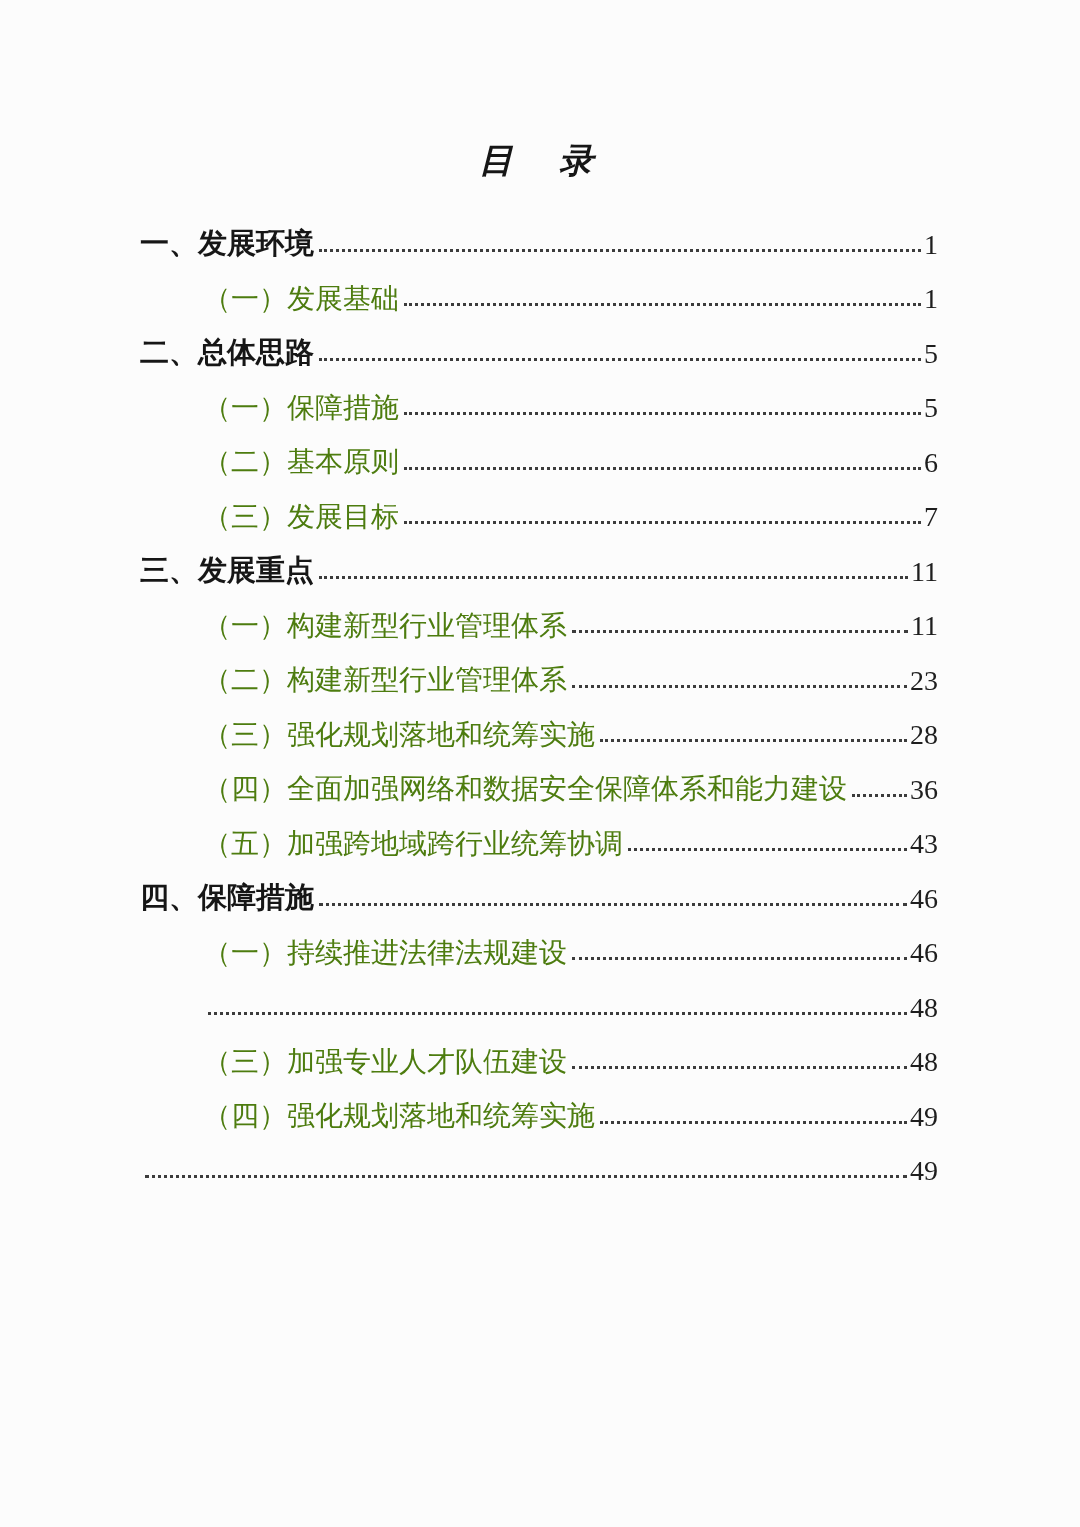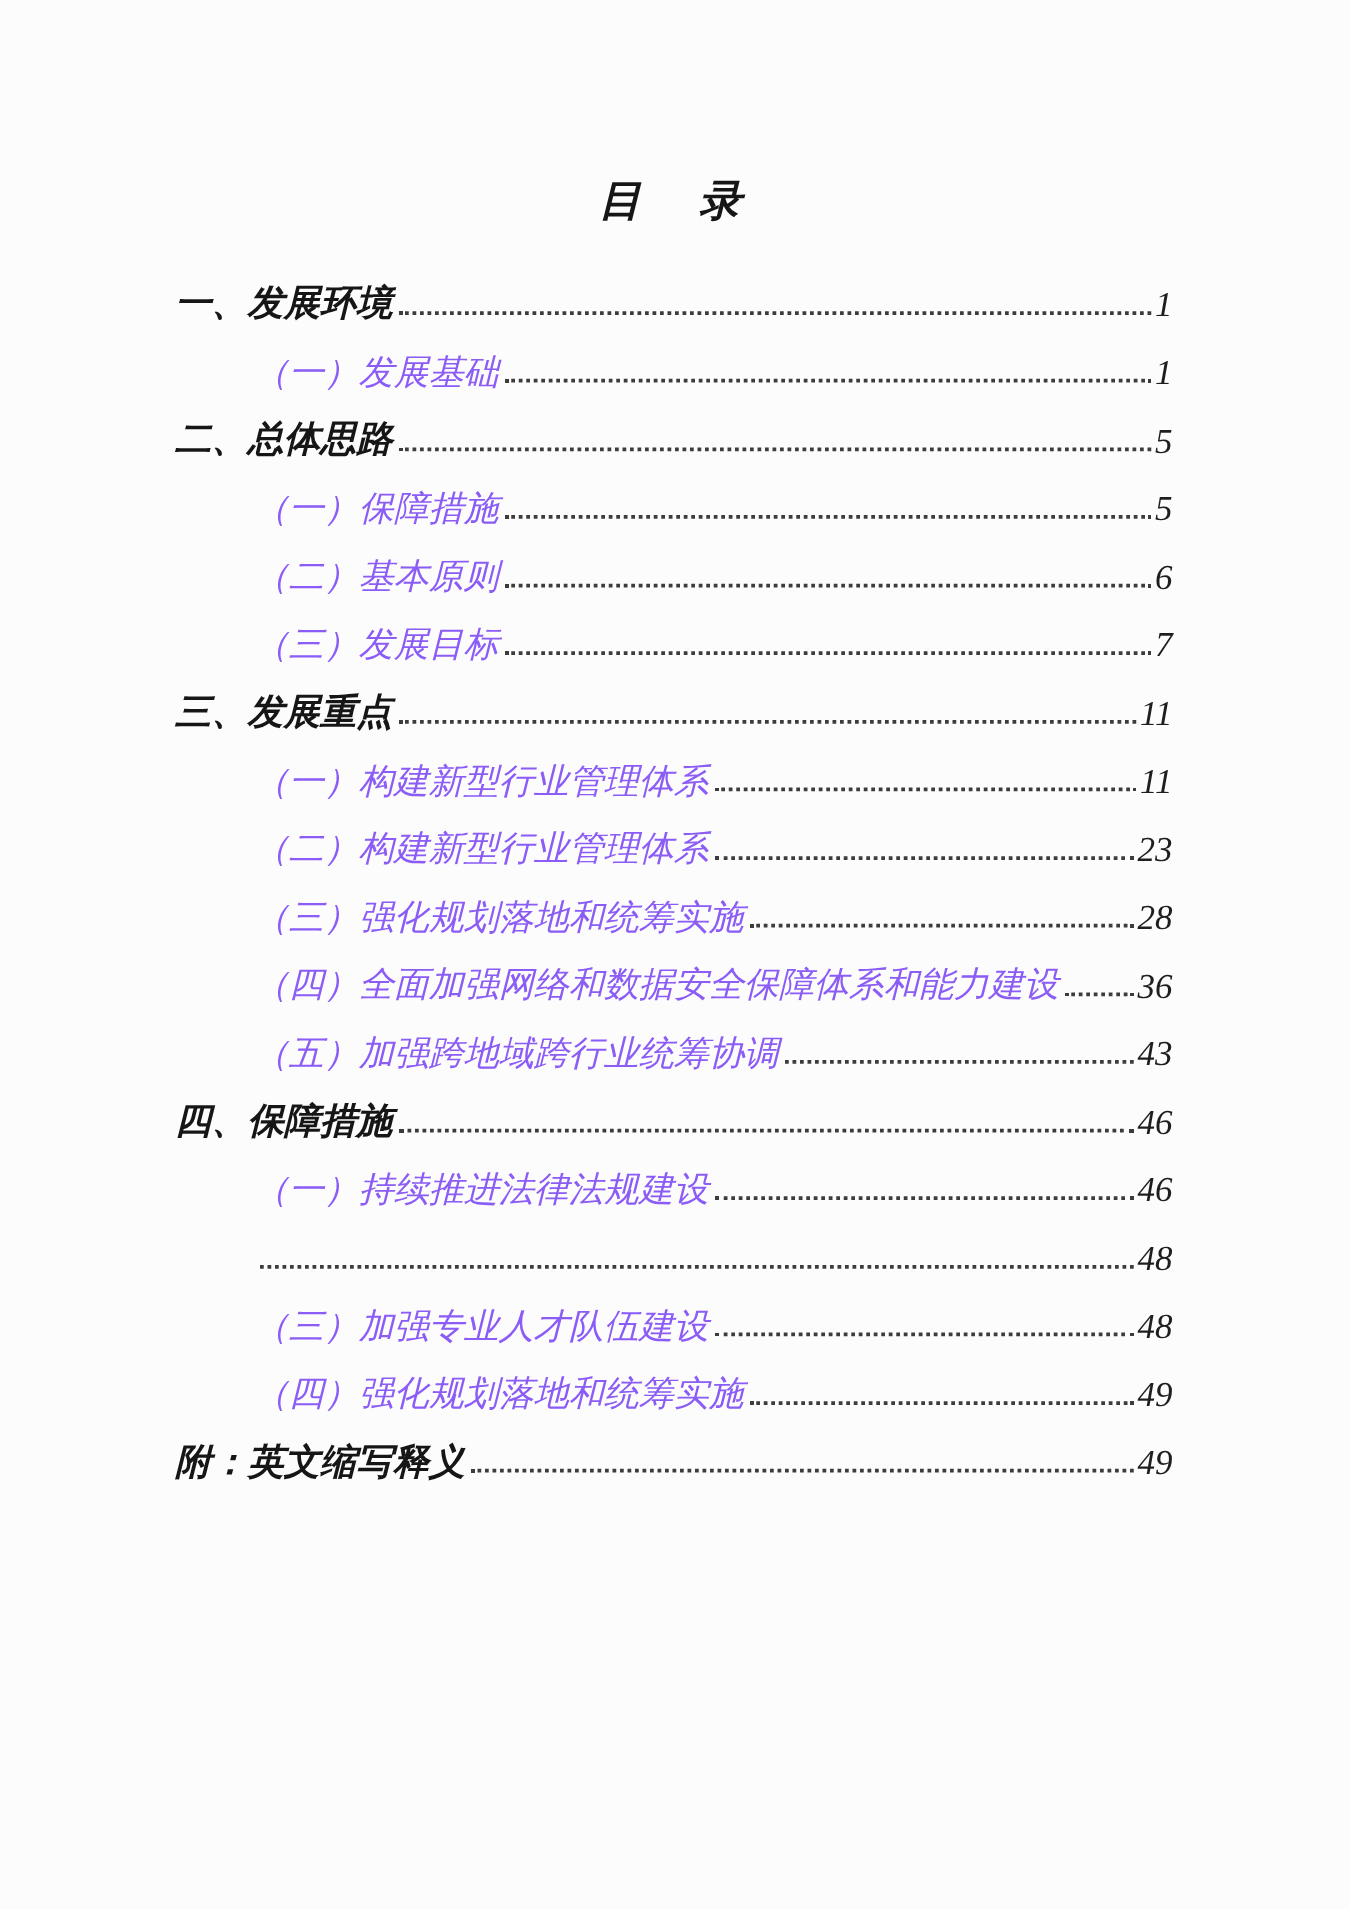--- a/index.html
+++ b/index.html
@@ -24,21 +24,20 @@
     text-align: center;
     font-size: 34px;
     font-weight: 700;
     letter-spacing: 6px;
     color: #161616;
     font-family: "Liberation Sans", sans-serif;
     font-style: italic;
   }
   .toc {
     width: 100%;
-    font-style: italic;
   }
   .toc-row {
     display: flex;
     align-items: flex-end;
     height: 54.5px;
     box-sizing: border-box;
     padding-bottom: 4px;
   }
   .toc-row .label {
     white-space: nowrap;
@@ -49,21 +48,21 @@
     font-weight: 700;
     color: #161616;
     font-family: "Liberation Sans", sans-serif;
   }
   .toc-row.lvl2 {
     padding-left: 63px;
   }
   .toc-row.lvl2 .label {
     font-size: 28px;
     font-weight: 400;
-    color: #8b5cf6;
+    color: #4d7c0f;
     font-family: "Liberation Serif", serif;
   }
   .leader {
     flex: 1 1 auto;
     min-width: 18px;
     border-bottom: 3px dotted #3c3c3c;
     margin: 0 3px 9px 5px;
   }
   .pageno {
     white-space: nowrap;
@@ -175,18 +174,17 @@
     <span class="pageno">48</span>
   </div>
 
   <div class="toc-row lvl2">
     <span class="label">（四）强化规划落地和统筹实施</span>
     <span class="leader"></span>
     <span class="pageno">49</span>
   </div>
 
   <div class="toc-row lvl1">
-    <span class="label">附：英文缩写释义</span>
     <span class="leader"></span>
     <span class="pageno">49</span>
   </div>
 </div>
 </div>
 
 </body></html>

